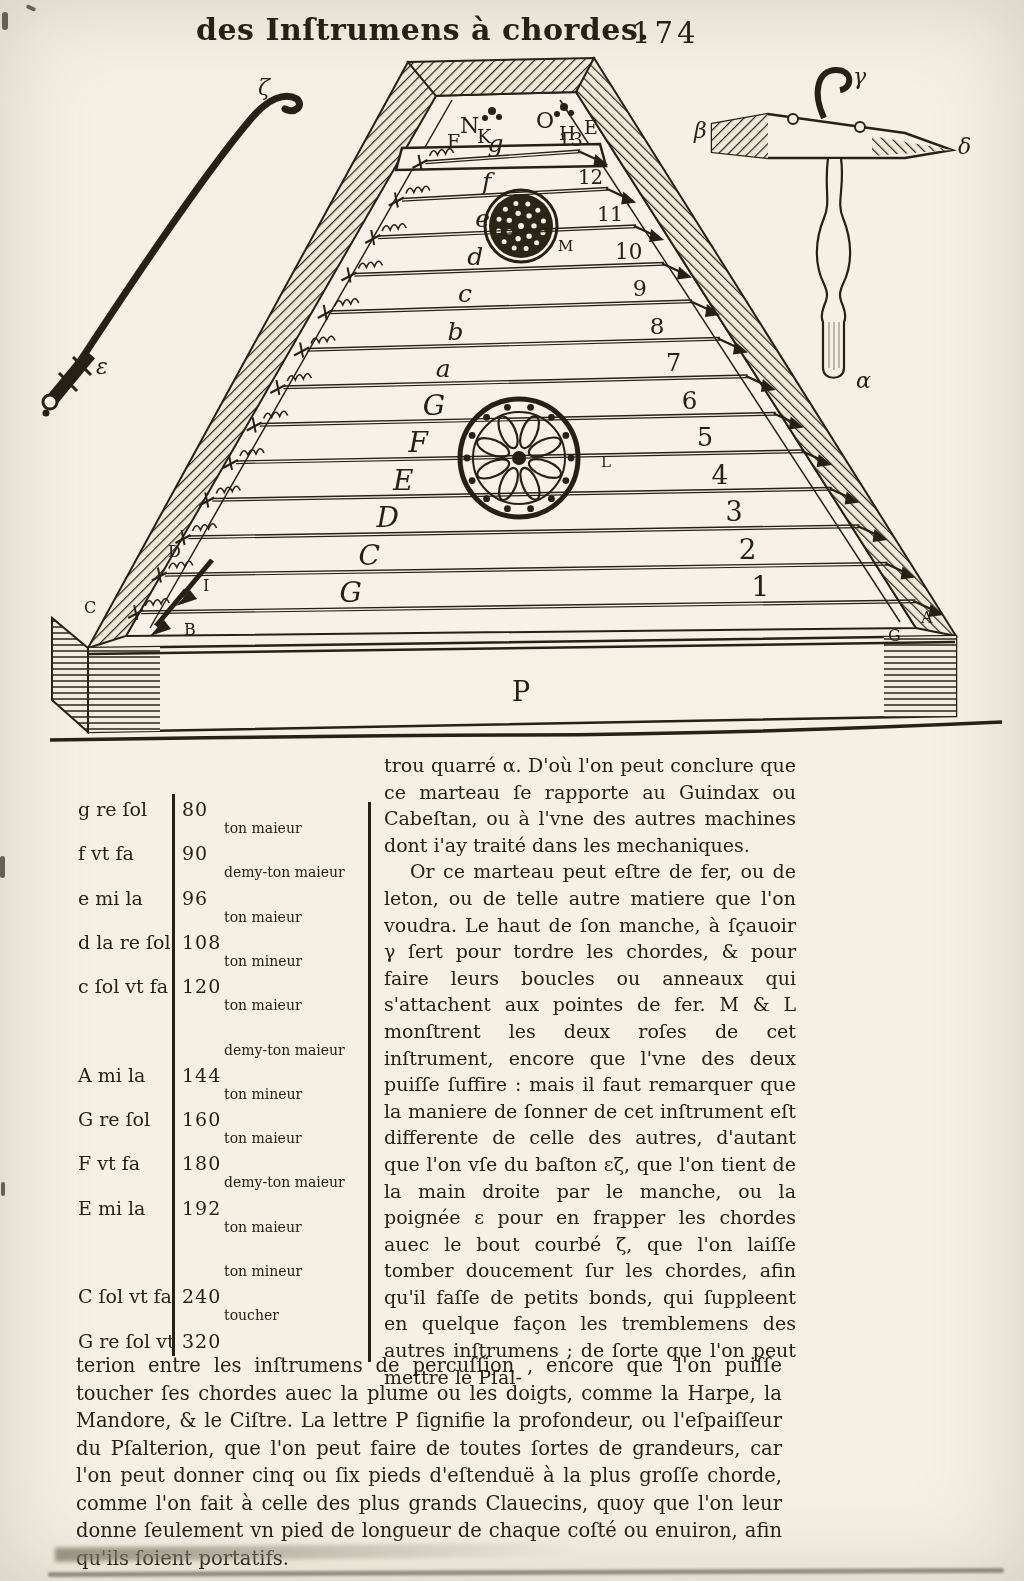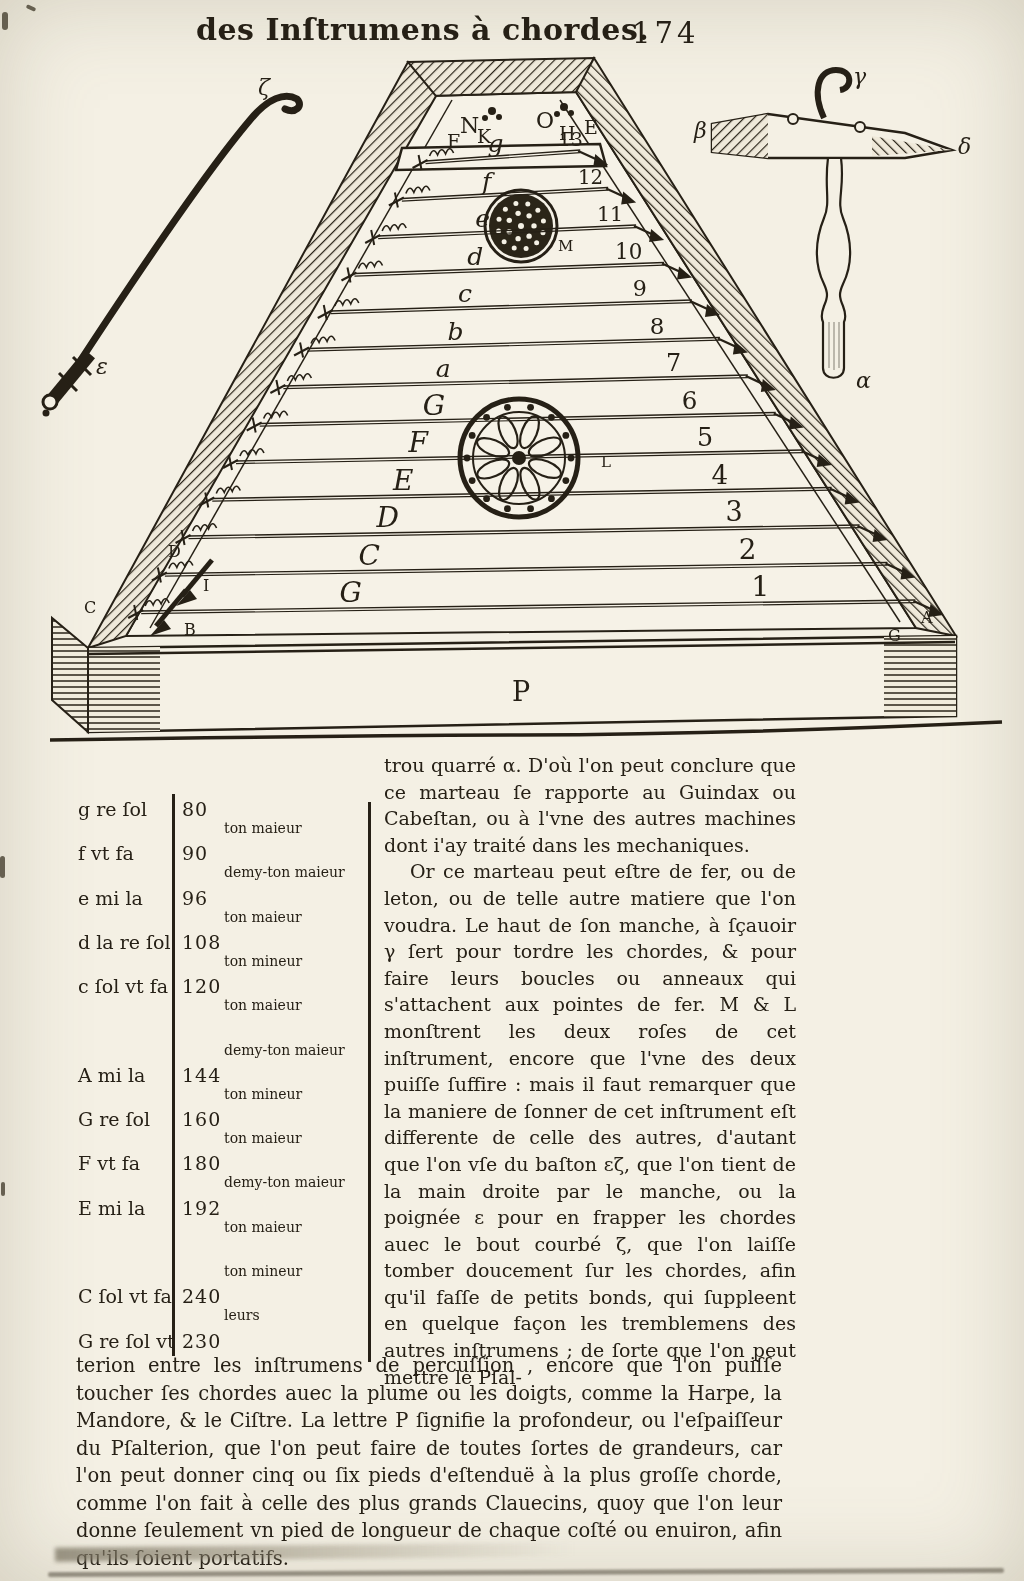--- a/index.html
+++ b/index.html
@@ -394,24 +394,24 @@
       <div class="t-row" style="top: 402.7px;">
         <span class="t-note">E mi la</span>
         <span class="t-val">192</span>
       </div>
       <div class="t-interval" style="top: 424.7px;">ton maieur</div>
       <div class="t-interval" style="top: 469px;">ton mineur</div>
       <div class="t-row" style="top: 491.3px;">
         <span class="t-note">C ſol vt fa</span>
         <span class="t-val">240</span>
       </div>
-      <div class="t-interval" style="top: 513.3px;">leurs</div>
+      <div class="t-interval" style="top: 513.3px;">toucher</div>
       <div class="t-row" style="top: 535.6px;">
         <span class="t-note">G re ſol vt</span>
-        <span class="t-val">230</span>
+        <span class="t-val">320</span>
       </div>
     </section>
 
   <section class="col-text">
     <p>trou quarré α. D'où l'on peut conclure que ce marteau ſe rapporte au Guindax ou Cabeſtan, ou à l'vne des autres machines dont i'ay traité dans les mechaniques.</p>
     <p>Or ce marteau peut eſtre de fer, ou de leton, ou de telle autre matiere que l'on voudra. Le haut de ſon manche, à ſçauoir γ ſert pour tordre les chordes, &amp; pour faire leurs boucles ou anneaux qui s'attachent aux pointes de fer. M &amp; L monſtrent les deux roſes de cet inſtrument, encore que l'vne des deux puiſſe ſuffire : mais il faut remarquer que la maniere de ſonner de cet inſtrument eſt differente de celle des autres, d'autant que l'on vſe du baſton εζ, que l'on tient de la main droite par le manche, ou la poignée ε pour en frapper les chordes auec le bout courbé ζ, que l'on laiſſe tomber doucement ſur les chordes, afin qu'il faſſe de petits bonds, qui ſuppleent en quelque façon les tremblemens des autres inſtrumens ; de ſorte que l'on peut mettre le Pſal-</p>
   </section>
 
   <section class="bottom-text">
     <p>terion entre les inſtrumens de percuſſion , encore que l'on puiſſe toucher ſes chordes auec la plume ou les doigts, comme la Harpe, la Mandore, &amp; le Ciſtre. La lettre P ſignifie la profondeur, ou l'eſpaiſſeur du Pſalterion, que l'on peut faire de toutes ſortes de grandeurs, car l'on peut donner cinq ou ſix pieds d'eſtenduë à la plus groſſe chorde, comme l'on fait à celle des plus grands Clauecins, quoy que l'on leur donne ſeulement vn pied de longueur de chaque coſté ou enuiron, afin qu'ils ſoient portatifs.</p>

